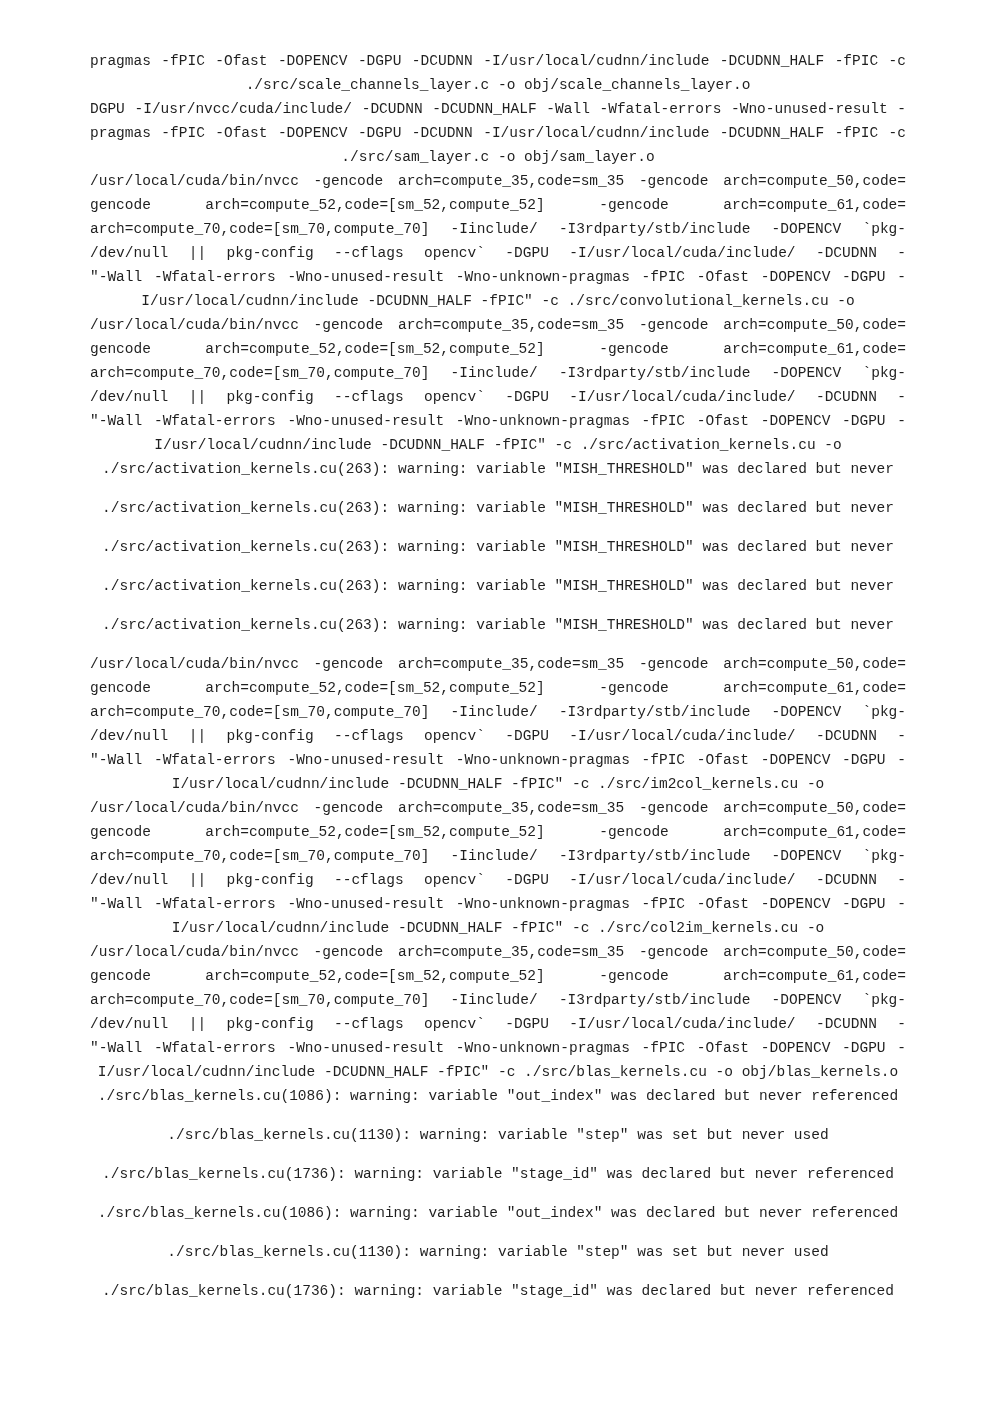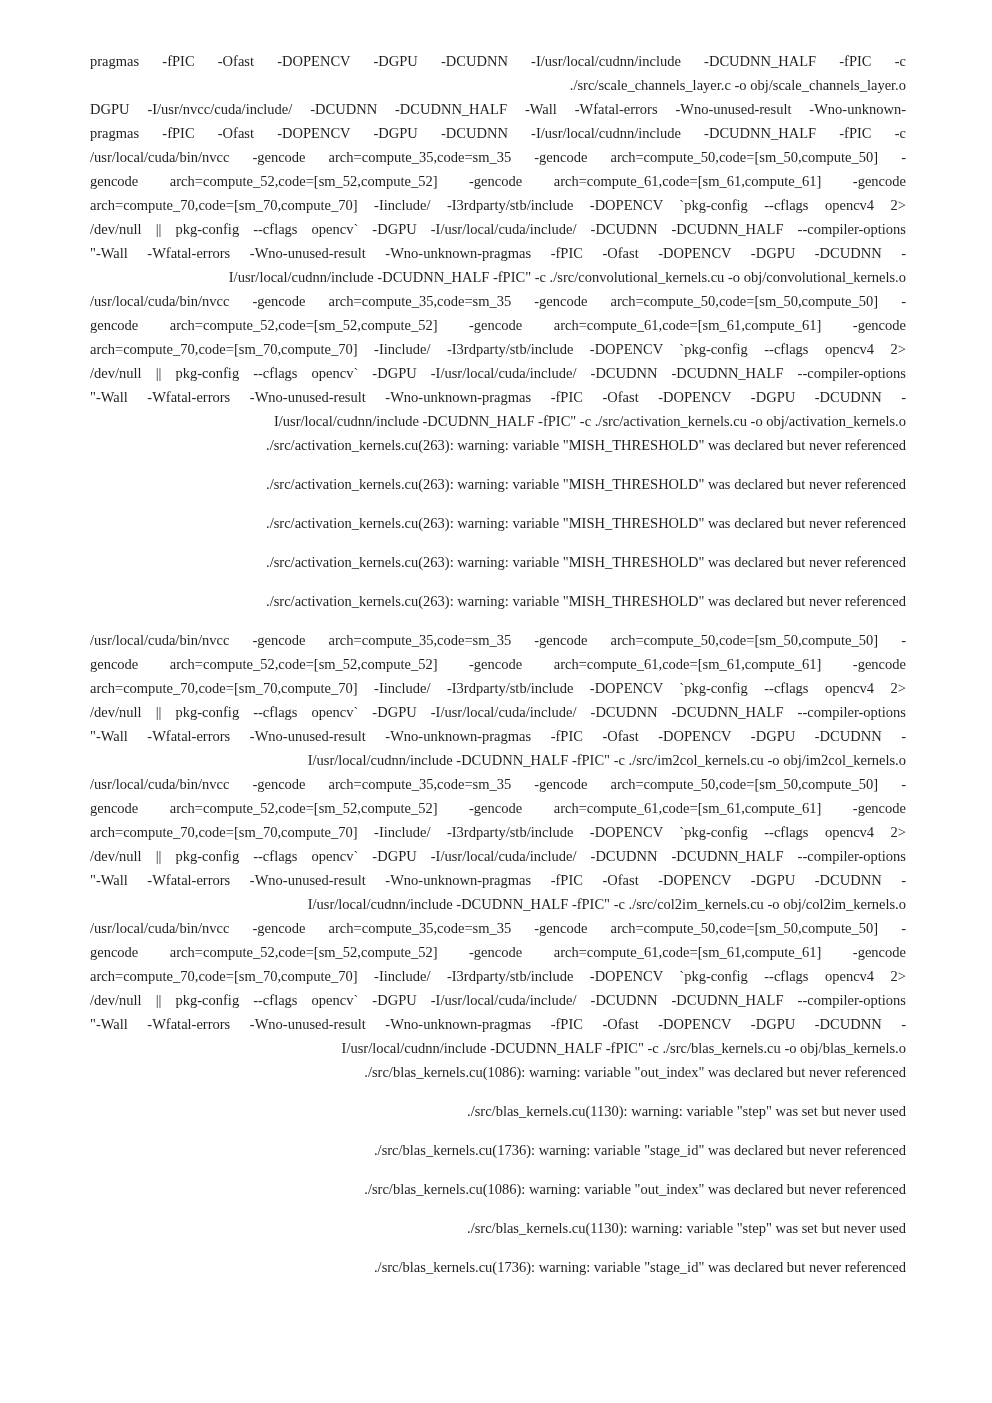--- a/index.html
+++ b/index.html
@@ -8,53 +8,54 @@
     background: #ffffff;
   }
   .page {
     position: relative;
     width: 992px;
     height: 1403px;
     background: #ffffff;
     box-sizing: border-box;
     padding: 49px 86px 0 90px;
     overflow: hidden;
-    font-family: Liberation Serif, serif;
+    font-family: Liberation Mono, monospace;
     font-size: 14.5px;
     color: #1f1f1f;
   }
   .block {
     margin: 0;
   }
   .gap-before {
     margin-top: 15px;
   }
   .line {
     line-height: 24px;
     height: 24px;
     overflow: hidden;
     white-space: normal;
-    text-align: right;
+    text-align: center;
   }
   .line.fill {
     text-align: justify;
     text-align-last: justify;
   }
 </style>
 </head>
 <body>
 
 <div class="page" style="background: rgb(255, 255, 255); color: rgb(31, 31, 31);">
     <div class="block">
       <div class="line fill">pragmas -fPIC -Ofast -DOPENCV -DGPU -DCUDNN -I/usr/local/cudnn/include -DCUDNN_HALF -fPIC -c</div>
       <div class="line">./src/scale_channels_layer.c -o obj/scale_channels_layer.o</div>
     </div>
     <div class="block">
       <div class="line fill">DGPU -I/usr/nvcc/cuda/include/ -DCUDNN -DCUDNN_HALF -Wall -Wfatal-errors -Wno-unused-result -Wno-unknown-</div>
       <div class="line fill">pragmas -fPIC -Ofast -DOPENCV -DGPU -DCUDNN -I/usr/local/cudnn/include -DCUDNN_HALF -fPIC -c</div>
+      <div class="line">./src/sam_layer.c -o obj/sam_layer.o</div>
     </div>
     <div class="block">
       <div class="line fill">/usr/local/cuda/bin/nvcc -gencode arch=compute_35,code=sm_35 -gencode arch=compute_50,code=[sm_50,compute_50] -</div>
       <div class="line fill">gencode arch=compute_52,code=[sm_52,compute_52] -gencode arch=compute_61,code=[sm_61,compute_61] -gencode</div>
       <div class="line fill">arch=compute_70,code=[sm_70,compute_70] -Iinclude/ -I3rdparty/stb/include -DOPENCV `pkg-config --cflags opencv4 2&gt;</div>
       <div class="line fill">/dev/null || pkg-config --cflags opencv` -DGPU -I/usr/local/cuda/include/ -DCUDNN -DCUDNN_HALF --compiler-options</div>
       <div class="line fill">"-Wall -Wfatal-errors -Wno-unused-result -Wno-unknown-pragmas -fPIC -Ofast -DOPENCV -DGPU -DCUDNN -</div>
       <div class="line">I/usr/local/cudnn/include -DCUDNN_HALF -fPIC" -c ./src/convolutional_kernels.cu -o obj/convolutional_kernels.o</div>
     </div>
     <div class="block">

